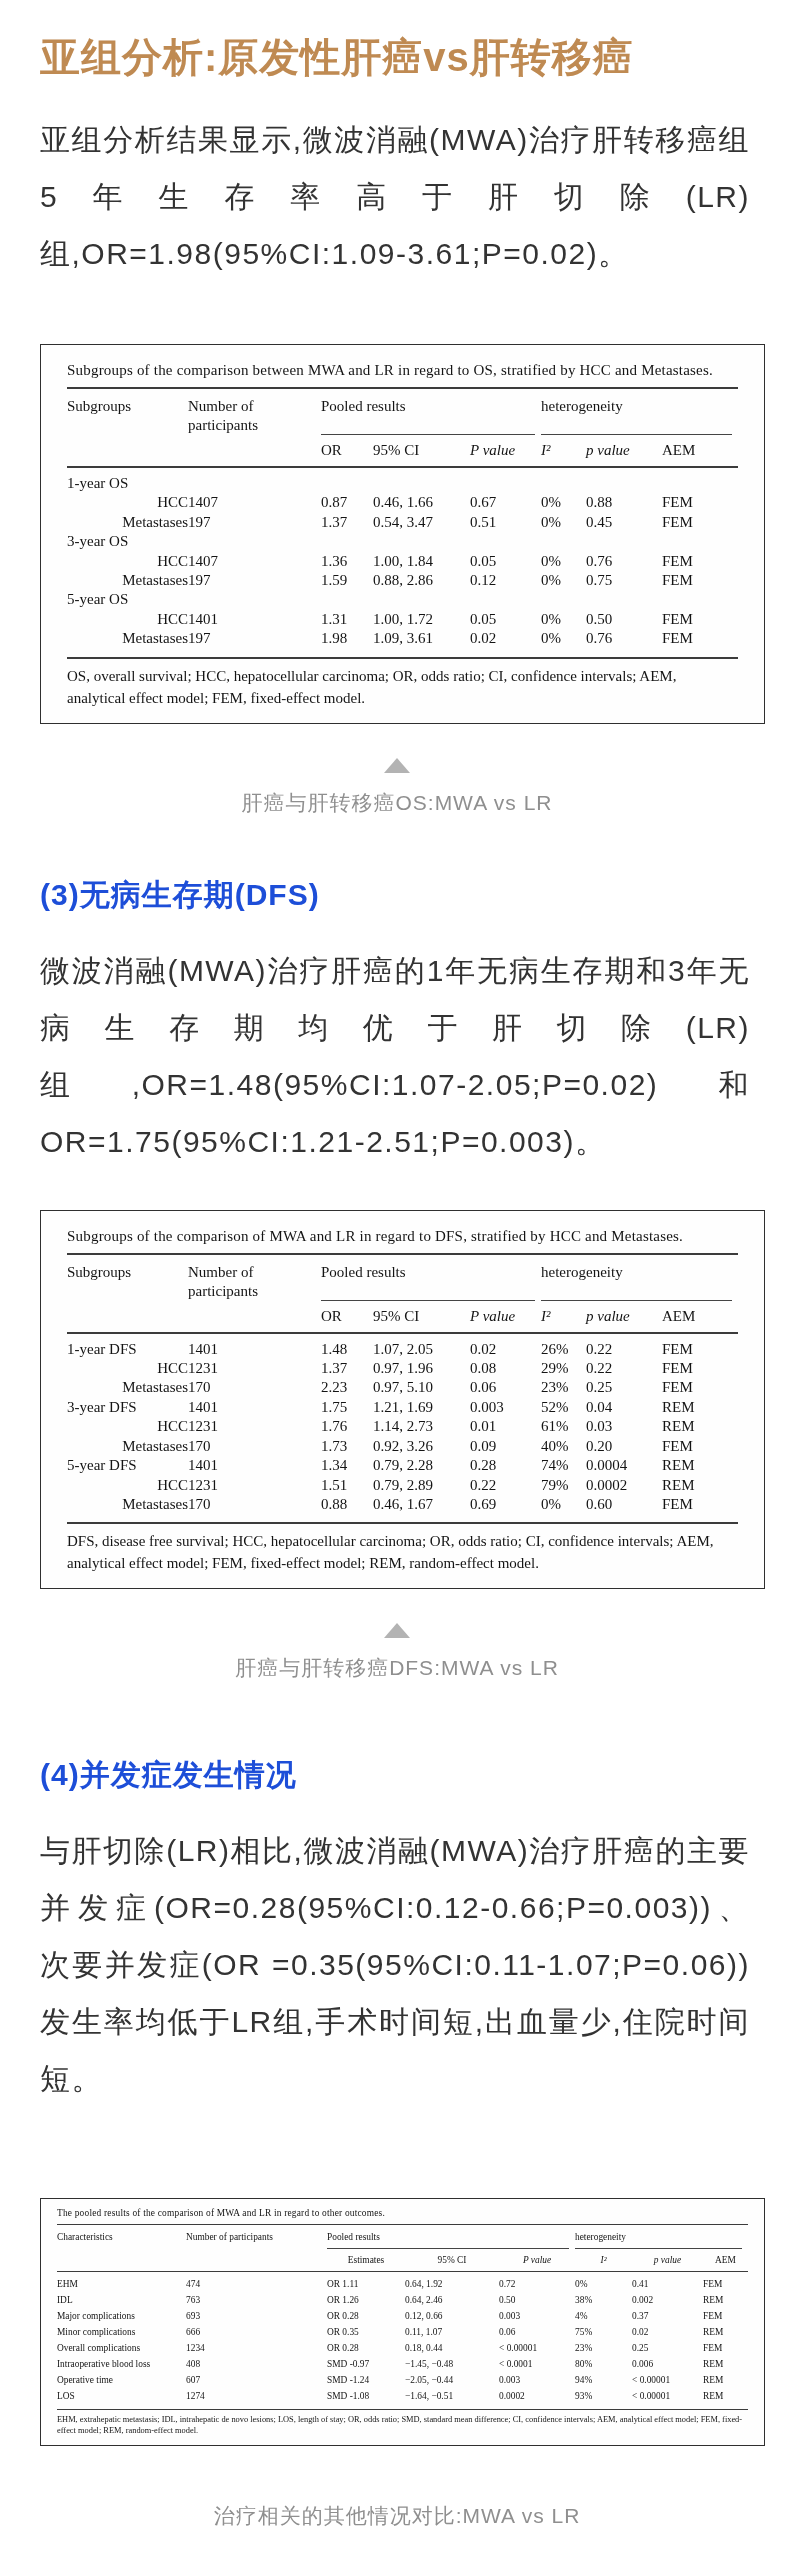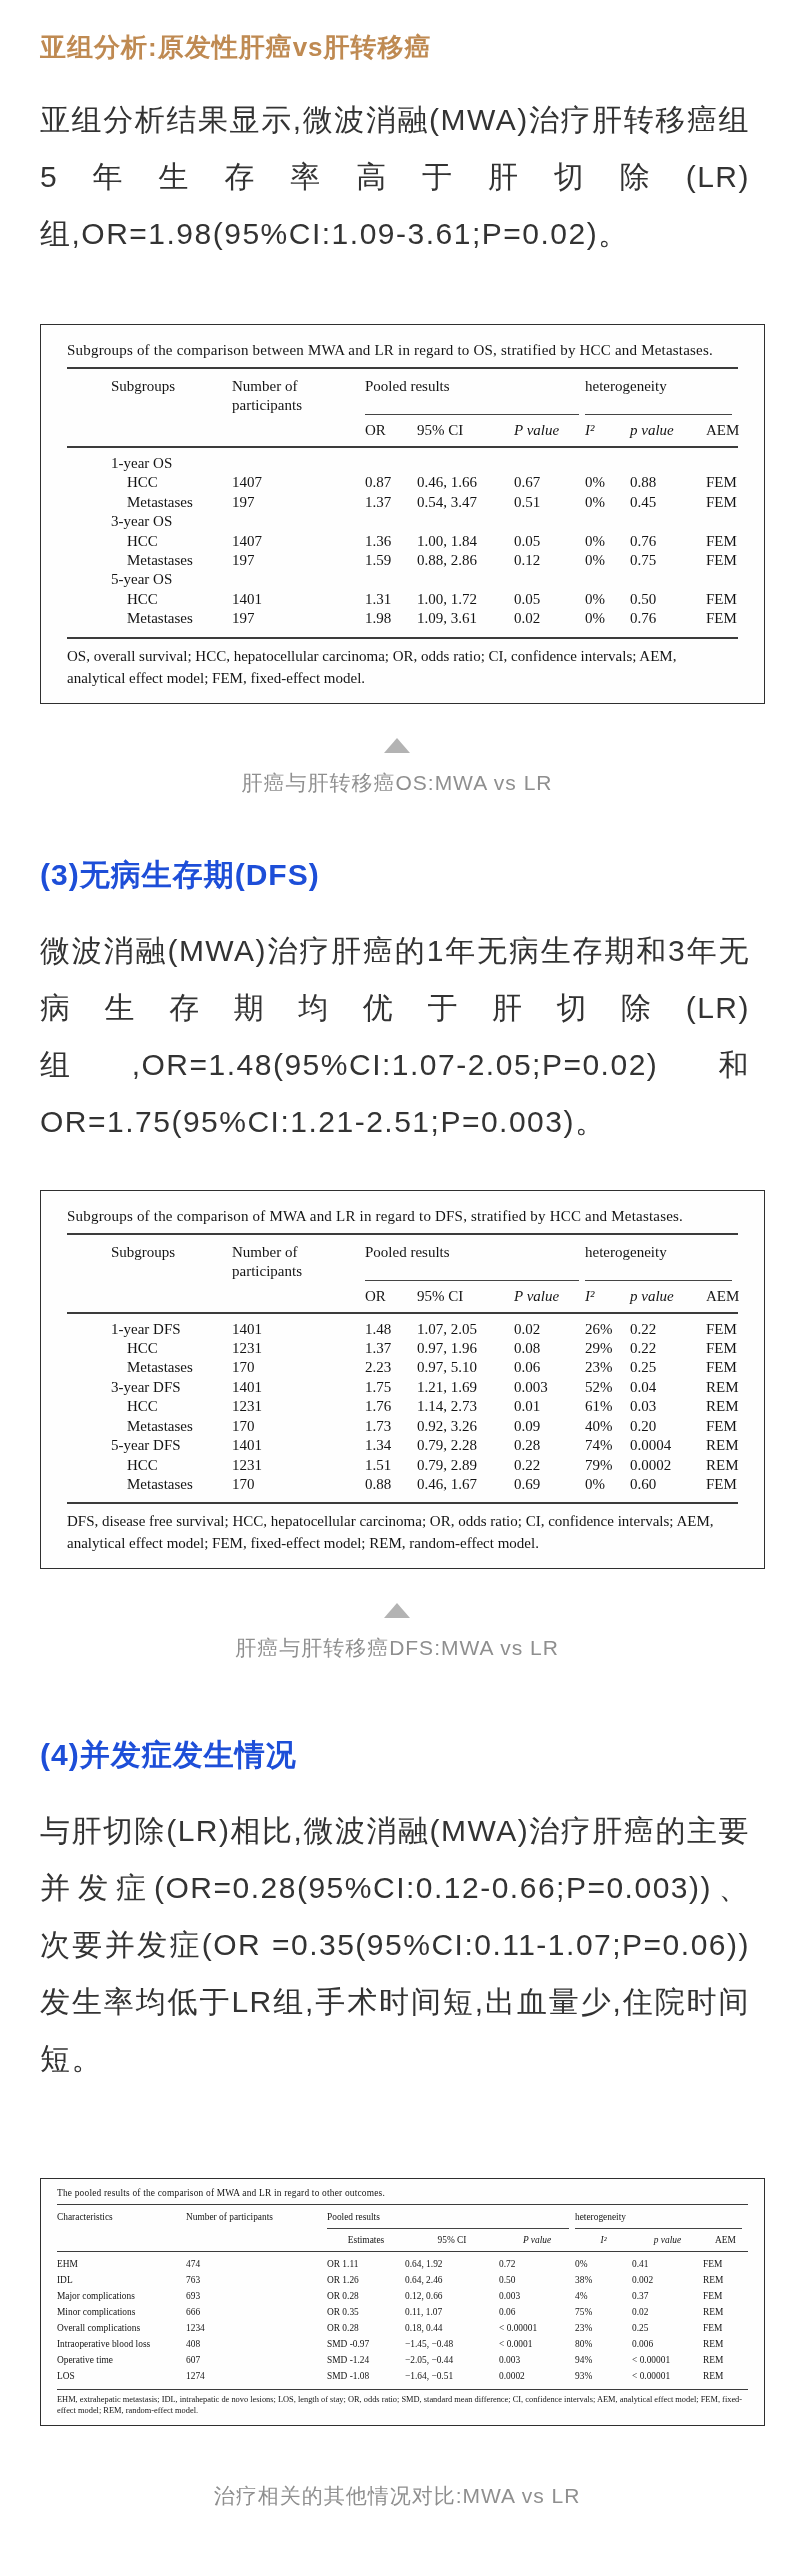--- a/index.html
+++ b/index.html
@@ -5,21 +5,21 @@
   html,body{margin:0;padding:0;}
   body{
     width:794px;height:2576px;background:#ffffff;
     font-family:"Liberation Sans","DejaVu Sans",sans-serif;
     color:#2f2f2f;overflow:hidden;
   }
   .content{padding:0 40px;}
   
   .page-title{
     margin:0;padding-top:30px;
-    font-size:26px;font-weight:bold;letter-spacing:1px;
+    font-size:40px;font-weight:bold;letter-spacing:1px;
     color:#bf8a52;
   }
   .body-text{
     margin:26px 4px 0 0;
     font-size:30px;line-height:57px;letter-spacing:1.5px;
     color:#333333;text-align:justify;
   }
   .sec-heading{
     margin:58px 0 0 0;
     font-size:30px;font-weight:bold;color:#1d4ed8;letter-spacing:1px;
@@ -31,37 +31,37 @@
     font-family:"Liberation Serif","DejaVu Serif",serif;color:#141414;
     padding:10px 26px 12px 26px;
   }
   .t12{font-size:15px;}
   .t3{font-size:9.4px;padding:6px 16px 8px 16px;}
   .tbl-title{line-height:22px;padding:4px 0 6px 0;letter-spacing:0.2px;}
   .t3 .tbl-title{line-height:13px;padding:2px 0 4px 0;}
   .rule{border-top:2px solid #3c3c3c;}
   .t3 .rule{border-top:1.5px solid #3c3c3c;}
   .trow{display:grid;}
-  .t12 .trow{grid-template-columns:121px 133px 52px 97px 71px 45px 76px auto;margin-left:44px;}
+  .t12 .trow{grid-template-columns:121px 133px 52px 97px 71px 45px 76px auto;}
   .t3  .trow{grid-template-columns:129px 141px 78px 94px 76px 57px 71px auto;}
   .tbl-head{padding-top:8px;}
   .t3 .tbl-head{padding-top:5px;}
   .thead1 > div{line-height:19px;}
   .t3 .thead1 > div{line-height:14px;}
   .thead1 .spanner{border-bottom:1px solid #444;padding-bottom:4px;margin-right:6px;}
   .thead2 > div{line-height:20px;padding-top:5px;}
   .t3 .thead2 > div{line-height:14px;padding-top:4px;text-align:center;}
   .tbl-head{border-bottom:2px solid #3c3c3c;padding-bottom:6px;}
   .t3 .tbl-head{border-bottom:1.5px solid #3c3c3c;padding-bottom:4px;}
   .ital{font-style:italic;}
   .tbl-body{padding:6px 0 8px 0;}
   .t3 .tbl-body{padding:4px 0 5px 0;}
   .tbody-row > div{line-height:19.4px;}
   .t3 .tbody-row > div{line-height:16px;}
-  .tbody-row .ind{padding-left:16px;}
+  .tbody-row .ind{padding-left:16px;text-align:right;}
   .tbl-foot{line-height:22px;padding:6px 0 2px 0;}
   .t3 .tbl-foot{line-height:11px;padding:4px 0 1px 0;font-size:8.4px;}
   
   .fold{margin-top:34px;text-align:center;cursor:pointer;}
   .tri{
     display:inline-block;width:0;height:0;
     border-left:13px solid transparent;border-right:13px solid transparent;
     border-bottom:15px solid #b3b3b3;
   }
   .caption{

